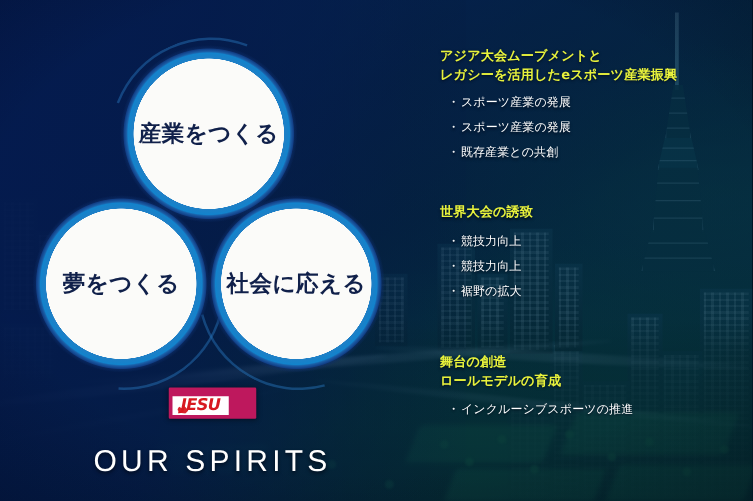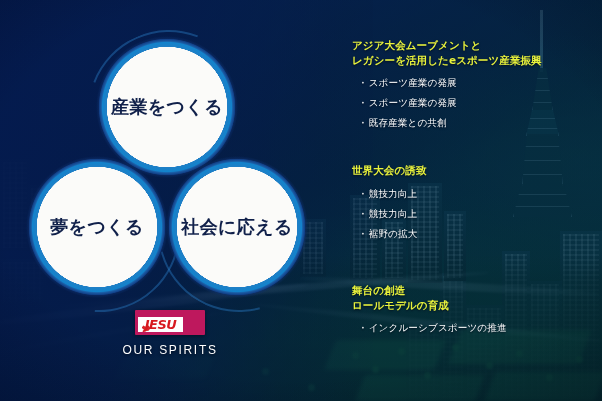--- a/index.html
+++ b/index.html
@@ -229,23 +229,23 @@
   }
   .logo-aichi .a-main{
     font-weight:700;font-size:13px;letter-spacing:.04em;line-height:13px;
     font-family:"DejaVu Sans","Liberation Sans",sans-serif;
   }
   .logo-aichi .a-sub{
     font-size:5.6px;letter-spacing:.06em;line-height:8px;opacity:.95;
     font-family:"DejaVu Sans","Liberation Sans",sans-serif;
   }
   .our-spirits{
-    margin-top:8px;
+    margin-top:21px;
     color:#ffffff;
-    font-size:12px;
+    font-size:24px;
     letter-spacing:.14em;
     font-weight:400;
     text-shadow:0 1px 3px rgba(0,8,20,.8);
     font-family:"Liberation Sans","DejaVu Sans",sans-serif;
   }
 </style>
 </head>
 <body>
 
 <div class="slide">

